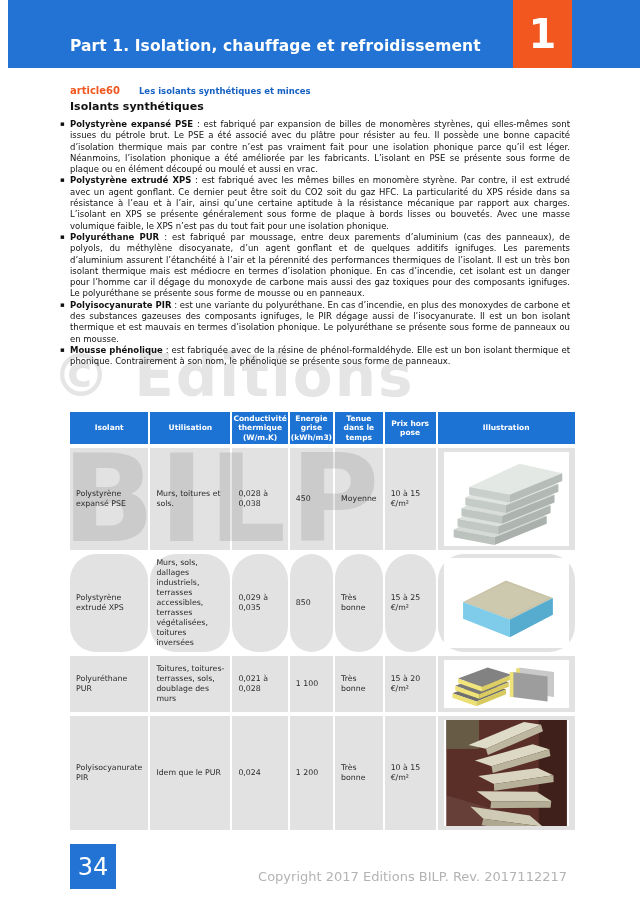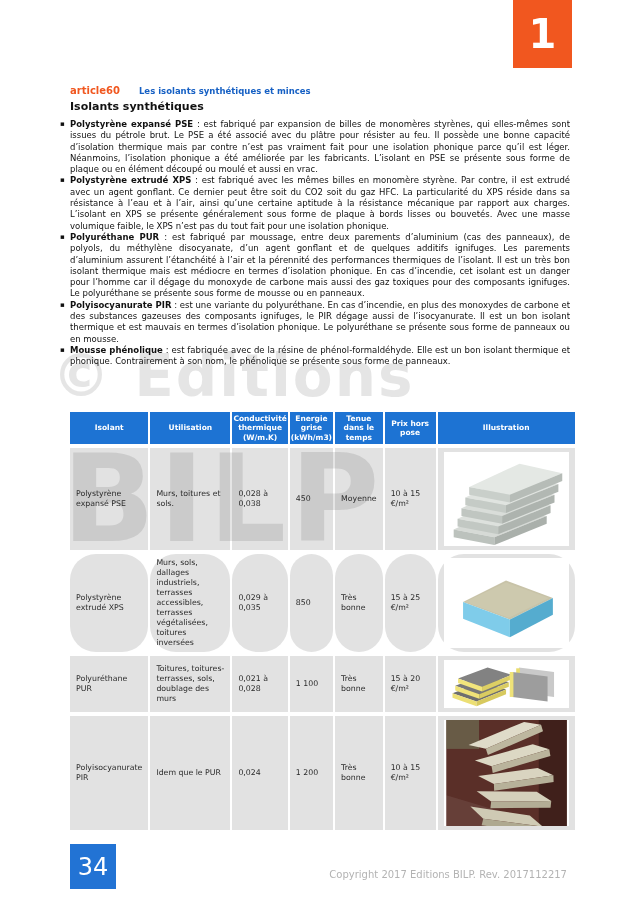--- a/index.html
+++ b/index.html
@@ -65,27 +65,30 @@
   
   .watermark{position:absolute;z-index:6;pointer-events:none;color:rgba(45,45,45,.12);font-weight:bold;white-space:nowrap;}
   .wm1{left:52px;top:342px;font-size:58px;letter-spacing:2px;}
   .wm2{left:62px;top:428px;font-size:122px;letter-spacing:4px;}
   
   .page-number-box{
     position:absolute;left:70px;top:844px;width:46px;height:45px;background:var(--banner-blue);
     display:flex;align-items:center;justify-content:center;
   }
   .page-number{color:#fff;font-size:24px;font-weight:normal;}
-  .copyright{position:absolute;left:70px;top:869px;width:497px;text-align:right;font-size:10px;color:var(--muted-gray);padding-left:44px;}
+  .copyright{position:absolute;left:70px;top:869px;width:497px;text-align:right;font-size:13px;color:var(--muted-gray);padding-left:44px;}
 </style>
 </head>
 <body>
 
 <div class="page">
 
+  <div class="banner">
+    <span class="banner-title">Part 1. Isolation, chauffage et refroidissement</span>
+  </div>
   <div class="chapter-box">
     <span class="chapter-number">1</span>
   </div>
 
   <div class="article-line">
     <span class="article-id">article60</span><span class="article-subtitle">Les isolants synthétiques et minces</span>
   </div>
   <div class="section-heading">Isolants synthétiques</div>
 
   <ul class="bullets">

